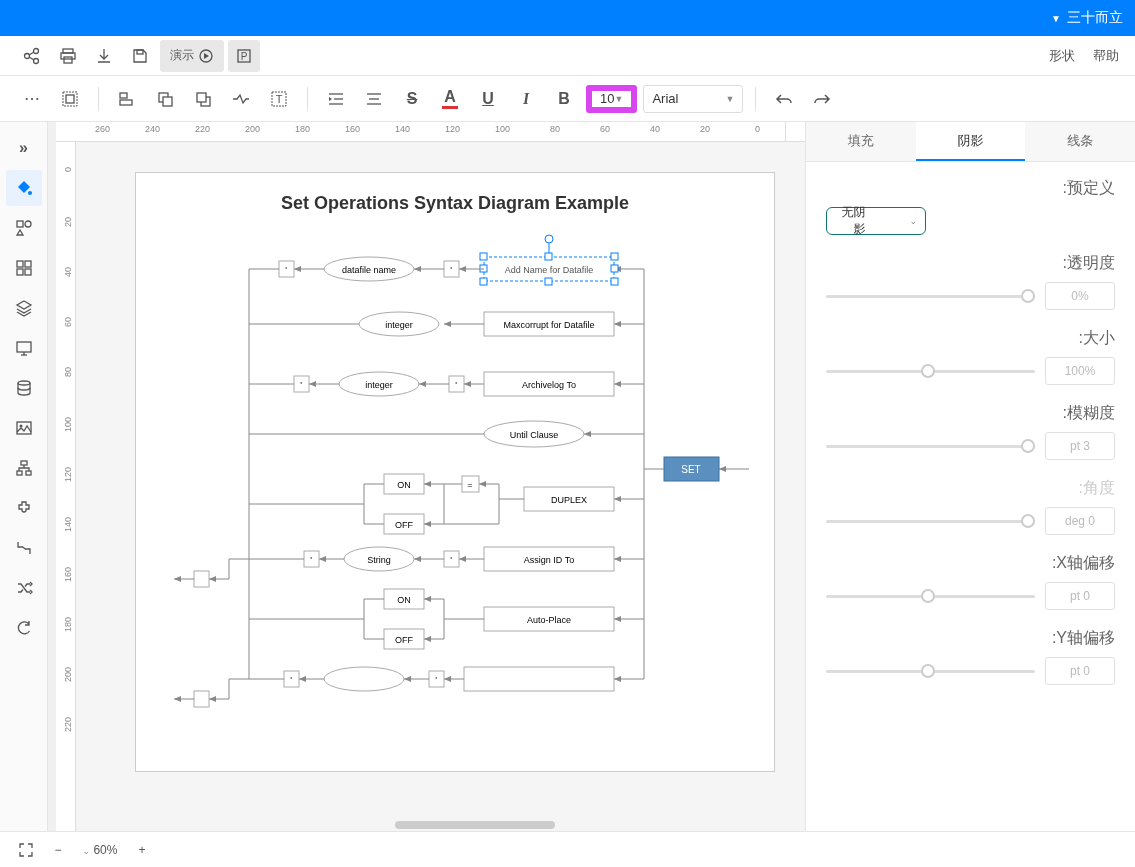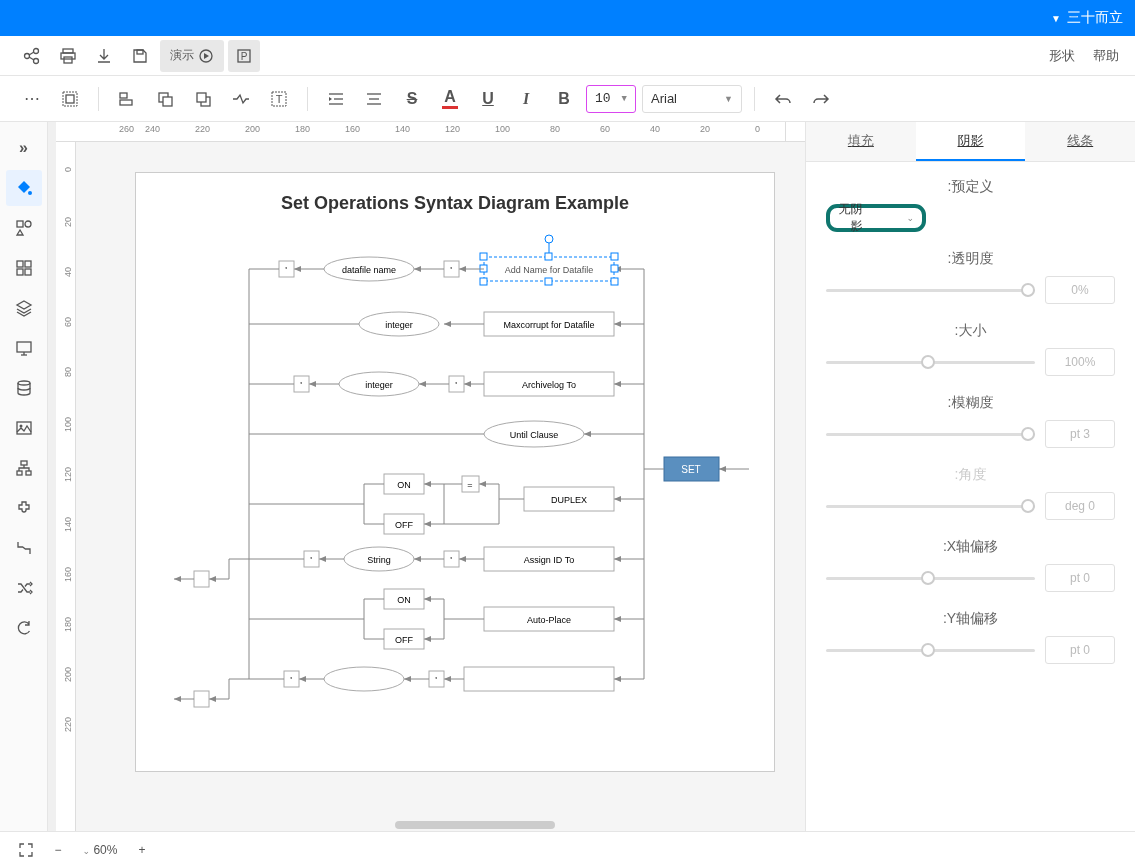--- a/index.html
+++ b/index.html
@@ -17,21 +17,21 @@
 .toolbar1 .tb-btn-wide { width: auto; padding: 0 10px; gap: 4px; background: #e8e8e8; }
 .toolbar1 .spacer { flex: 1; }
 .toolbar1 .right-group { display: flex; gap: 18px; align-items: center; color: #555; font-size: 13px; flex-direction: row-reverse; }
 .toolbar1 .right-link { cursor: pointer; }
 
 
 .toolbar2 { height: 46px; border-bottom: 1px solid #e5e5e5; display: flex; align-items: center; padding: 0 16px; gap: 6px; flex-direction: row-reverse; }
 .toolbar2 .fmt-btn { width: 32px; height: 32px; display: flex; align-items: center; justify-content: center; border-radius: 3px; cursor: pointer; color: #555; font-size: 16px; }
 .toolbar2 .divider { width: 1px; height: 24px; background: #e0e0e0; margin: 0 6px; }
 .toolbar2 .font-select { border: 1px solid #ddd; height: 28px; padding: 0 8px; min-width: 100px; display: flex; align-items: center; justify-content: space-between; border-radius: 3px; cursor: pointer; font-size: 13px; flex-direction: row-reverse; }
-.toolbar2 .size-select { border: 1px solid #d946ef; height: 28px; padding: 0 8px; min-width: 50px; display: flex; align-items: center; justify-content: space-between; border-radius: 3px; cursor: pointer; font-size: 13px; flex-direction: row-reverse; font-family: Liberation Mono, monospace; }
+.toolbar2 .size-select { border: 6px solid #d946ef; height: 28px; padding: 0 8px; min-width: 50px; display: flex; align-items: center; justify-content: space-between; border-radius: 3px; cursor: pointer; font-size: 13px; flex-direction: row-reverse; }
 .caret-down { font-size: 9px; color: #888; }
 
 
 .main { flex: 1; display: flex; overflow: hidden; flex-direction: row-reverse; }
 
 
 .shape-sidebar { width: 48px; background: #fafafa; border-right: 1px solid #e5e5e5; display: flex; flex-direction: column; align-items: center; padding-top: 8px; gap: 4px; }
 .shape-sidebar .sb-btn { width: 36px; height: 36px; display: flex; align-items: center; justify-content: center; cursor: pointer; border-radius: 3px; color: #555; }
 .shape-sidebar .sb-btn.active { color: #0080ff; background: #e8f2ff; }
 .shape-sidebar .chevron { font-size: 16px; font-weight: bold; }
@@ -47,30 +47,30 @@
 .canvas-page { width: 640px; min-height: 600px; background: #fff; border: 1px solid #ccc; margin: 30px; position: relative; padding: 20px; }
 .diagram-title { text-align: center; font-size: 18px; font-weight: bold; margin-bottom: 20px; direction: ltr; }
 .diagram-svg { display: block; margin: 0 auto; }
 
 
 .sel-handle { fill: #fff; stroke: #0080ff; stroke-width: 1; }
 .sel-rot { fill: none; stroke: #0080ff; stroke-width: 1; }
 
 
 .props-panel { width: 330px; background: #fff; border-left: 1px solid #e5e5e5; display: flex; flex-direction: column; }
-.props-tabs { display: flex; height: 40px; border-bottom: 1px solid #e5e5e5; flex-direction: row-reverse; text-decoration: underline; }
+.props-tabs { display: flex; height: 40px; border-bottom: 1px solid #e5e5e5; flex-direction: row-reverse; }
 .props-tab { flex: 1; display: flex; align-items: center; justify-content: center; font-size: 13px; cursor: pointer; color: #666; border-bottom: 2px solid transparent; }
 .props-tab.active { color: #333; border-bottom-color: #0080ff; font-weight: 500; background: #fff; }
 .props-tab:not(.active) { background: #f7f7f7; }
 .props-body { flex: 1; padding: 16px 20px; overflow-y: auto; direction: rtl; }
 .prop-row { margin-bottom: 18px; }
-.prop-label { font-size: 14px; color: #666; margin-bottom: 8px; text-align: center; }
+.prop-label { font-size: 16px; color: #666; margin-bottom: 8px; text-align: right; }
 .prop-label.disabled { color: #ccc; }
 .prop-control { display: flex; gap: 8px; align-items: center; flex-direction: row-reverse; }
-.prop-select { border: 4px solid #0f766e; height: 28px; padding: 0 8px; width: 100px; display: flex; align-items: center; justify-content: space-between; border-radius: 11px; font-size: 12px; cursor: pointer; flex-direction: row-reverse; gap: 44px; }
+.prop-select { border: 1px solid #0f766e; height: 28px; padding: 0 8px; width: 100px; display: flex; align-items: center; justify-content: space-between; border-radius: 6px; font-size: 12px; cursor: pointer; flex-direction: row-reverse; gap: 44px; }
 .color-swatch { width: 70px; height: 24px; background: #000; border: 1px solid #ccc; cursor: pointer; }
 .slider-row { display: flex; gap: 10px; align-items: center; flex-direction: row-reverse; }
 .slider { flex: 1; position: relative; height: 20px; display: flex; align-items: center; }
 .slider-track { width: 100%; height: 3px; background: #ddd; border-radius: 2px; }
 .slider-thumb { position: absolute; width: 14px; height: 14px; background: #fff; border: 2px solid #ccc; border-radius: 50%; top: 3px; cursor: pointer; }
 .slider-value { width: 70px; height: 28px; border: 1px solid #e0e0e0; border-radius: 3px; display: flex; align-items: center; justify-content: center; font-size: 12px; color: #bbb; }
 
 
 .statusbar { height: 36px; border-top: 1px solid #e5e5e5; display: flex; align-items: center; padding: 0 16px; gap: 12px; font-size: 12px; color: #555; flex-direction: row-reverse; }
 .statusbar .stat-btn { cursor: pointer; width: 20px; height: 20px; display: flex; align-items: center; justify-content: center; }
@@ -320,21 +320,21 @@
         <span class="tick" style="right:175px">60</span>
         <span class="tick" style="right:225px">80</span>
         <span class="tick" style="right:275px">100</span>
         <span class="tick" style="right:325px">120</span>
         <span class="tick" style="right:375px">140</span>
         <span class="tick" style="right:425px">160</span>
         <span class="tick" style="right:475px">180</span>
         <span class="tick" style="right:525px">200</span>
         <span class="tick" style="right:575px">220</span>
         <span class="tick" style="right:625px">240</span>
-        <span class="tick" style="right:651px">260</span>
+        <span class="tick" style="right:675px">260</span>
       </div>
       <div class="body-row">
         <div class="vruler">
           <span class="tick" style="top:25px">0</span>
           <span class="tick" style="top:75px">20</span>
           <span class="tick" style="top:125px">40</span>
           <span class="tick" style="top:175px">60</span>
           <span class="tick" style="top:225px">80</span>
           <span class="tick" style="top:275px">100</span>
           <span class="tick" style="top:325px">120</span>

